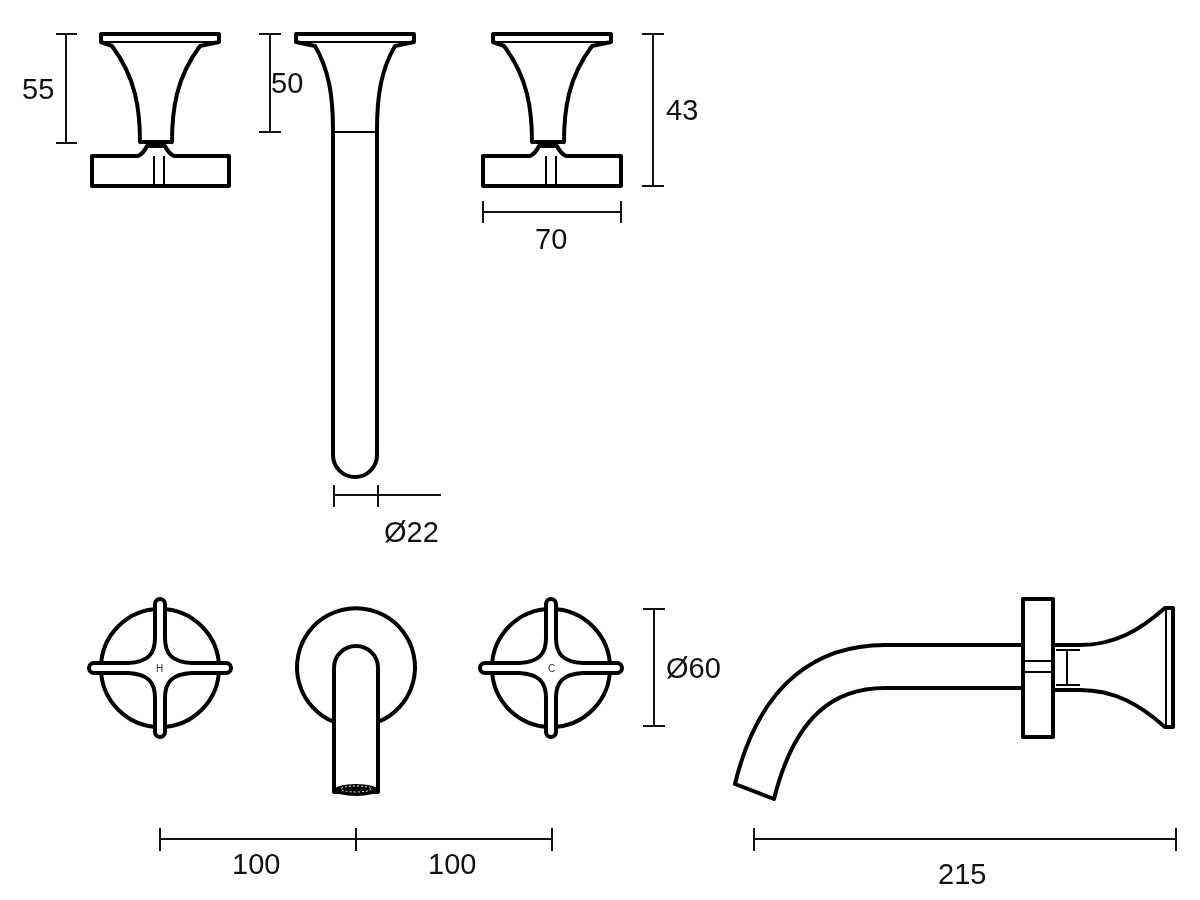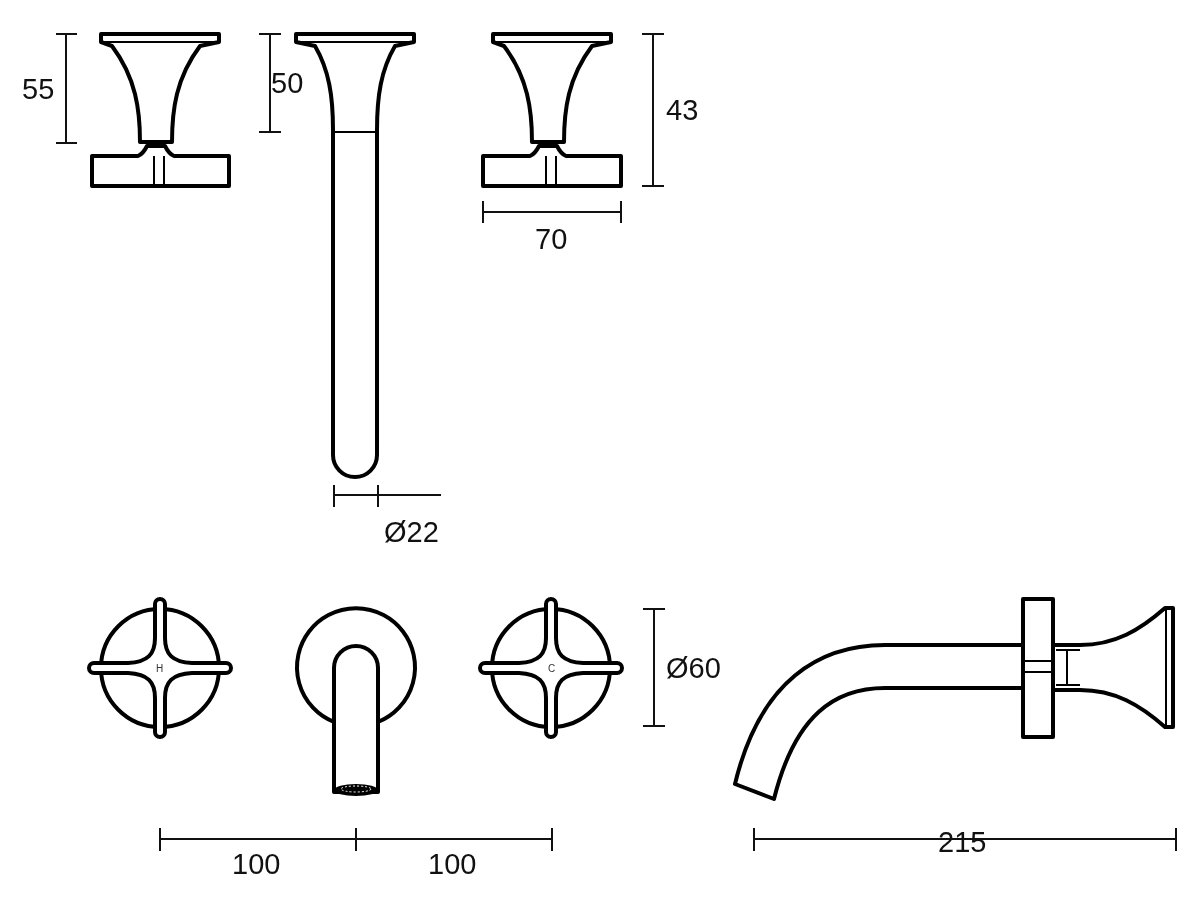--- a/index.html
+++ b/index.html
@@ -126,13 +126,13 @@
 </svg>
 
 <div class="dim-label" style="left:22px; top:75px;text-align:center;">55</div>
 <div class="dim-label" style="left:223px; top:69px;margin-left:48px;">50</div>
 <div class="dim-label" style="left:384px; top:518px;">Ø22</div>
 <div class="dim-label" style="left:666px; top:96px;">43</div>
 <div class="dim-label" style="left:535px; top:225px;">70</div>
 <div class="dim-label" style="left:666px; top:654px;">Ø60</div>
 <div class="dim-label" style="left:232px; top:850px;">100</div>
 <div class="dim-label" style="left:428px; top:850px;">100</div>
-<div class="dim-label" style="left:938px; top:828px;">215</div>
+<div class="dim-label" style="left:938px; top:860px;">215</div>
 
 </body></html>

